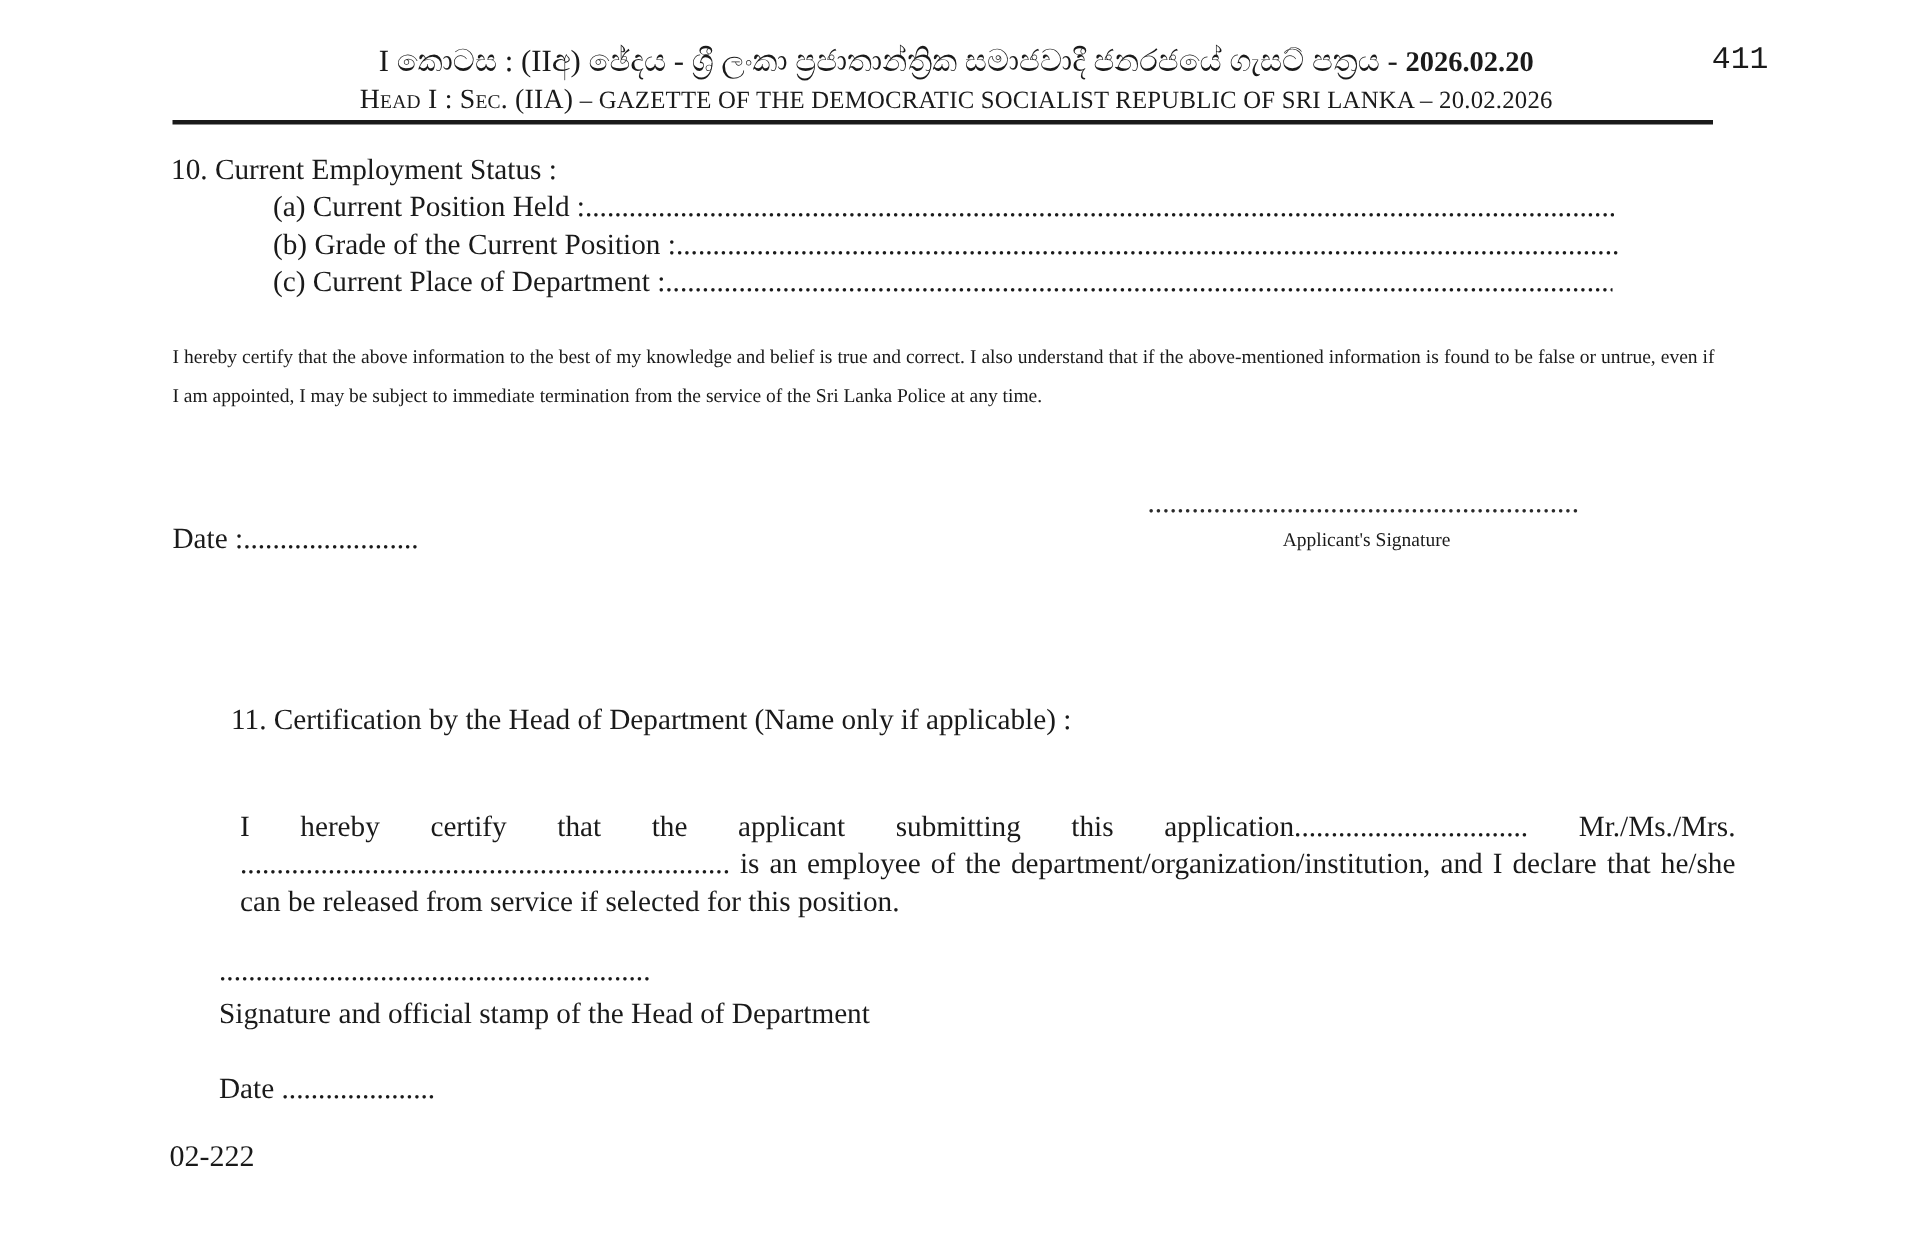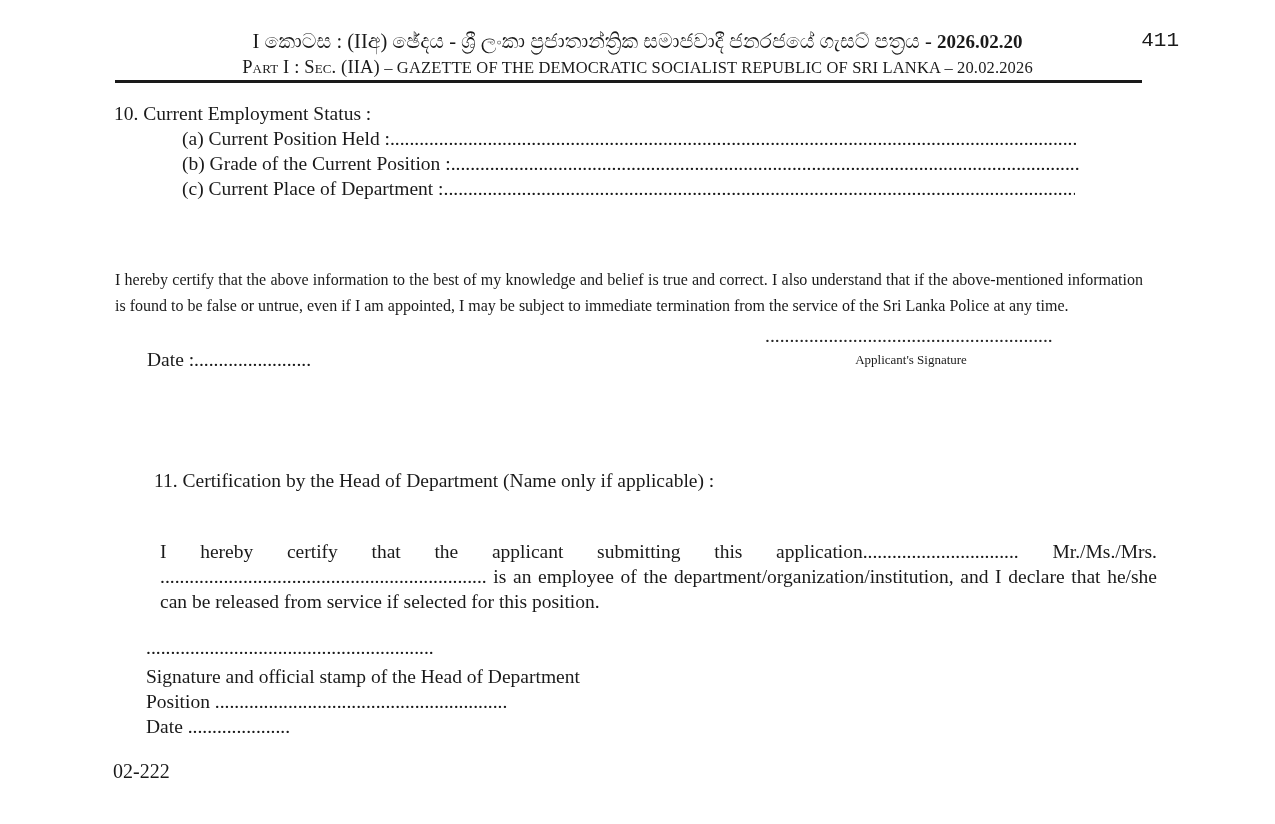--- a/index.html
+++ b/index.html
@@ -95,30 +95,28 @@
     letter-spacing: 0px;
     word-spacing: 0px;
   }
 
   .para-certify {
     left: 115px;
     top: 225px;
     width: 1028px;
     text-align: justify;
     text-justify: inter-word;
-    font-size: 16px;
+    font-size: 13px;
     line-height: 25.5px;
-    margin-top: 42px;
   }
 
   .date-applicant {
     left: 115px;
     top: 347px;
     font-size: 19.5px;
-    margin-left: 32px;
   }
 
   .sig-dots {
     position: absolute;
     left: 765px;
     top: 325px;
     width: 292px;
     font-size: 19.5px;
     line-height: 22px;
     overflow: hidden;
@@ -175,21 +173,21 @@
 
   <div class="header">
 
     <div class="header-line-1">
       <span class="hdr-sinhala">I කොටස : (IIඅ) ඡේදය - ශ්‍රී ලංකා ප්‍රජාතාන්ත්‍රික සමාජවාදී ජනරජයේ ගැසට් පත්‍රය - </span><span class="hdr-date-1">2026.02.20</span>
     </div>
 
     <div class="page-number">411</div>
 
     <div class="header-line-2">
-      <span class="smallcaps">Part I : Sec. (IIA)</span><span> – GAZETTE OF THE DEMOCRATIC SOCIALIST REPUBLIC OF SRI LANKA – 20.02.2026</span>
+      <span class="smallcaps">Head I : Sec. (IIA)</span><span> – GAZETTE OF THE DEMOCRATIC SOCIALIST REPUBLIC OF SRI LANKA – 20.02.2026</span>
     </div>
 
     <div class="header-rule"></div>
   </div>
 
   <div class="blk item-10-title">10.  Current Employment Status :</div>
 
   <div class="blk sub-a">
     <span>(a) Current Position Held :</span><span class="fill fill-a dots-inline">....................................................................................................................................................</span>
   </div>
@@ -210,18 +208,17 @@
   <div class="sig-caption">Applicant's Signature</div>
 
   <div class="blk item-11-title">11. Certification by the Head of Department (Name only if applicable) :</div>
 
   <div class="blk para-hod">
     <span>I hereby certify that the applicant submitting this application</span><span class="dots-inline">................................</span><span> Mr./Ms./Mrs. </span><span class="dots-inline">...................................</span><span class="dots-inline">................................</span><span> is an employee of the department/organization/institution, and I declare that he/she can be released from service if selected for this position.</span>
   </div>
 
   <div class="blk hod-sig-dots">...........................................................</div>
   <div class="blk hod-sig-label">Signature and official stamp of the Head of Department</div>
-  <div class="blk hod-position">Position ............................................................</div>
   <div class="blk hod-date">Date .....................</div>
 
   <div class="blk footer-code">02-222</div>
 
 </div>
 
 </body></html>

